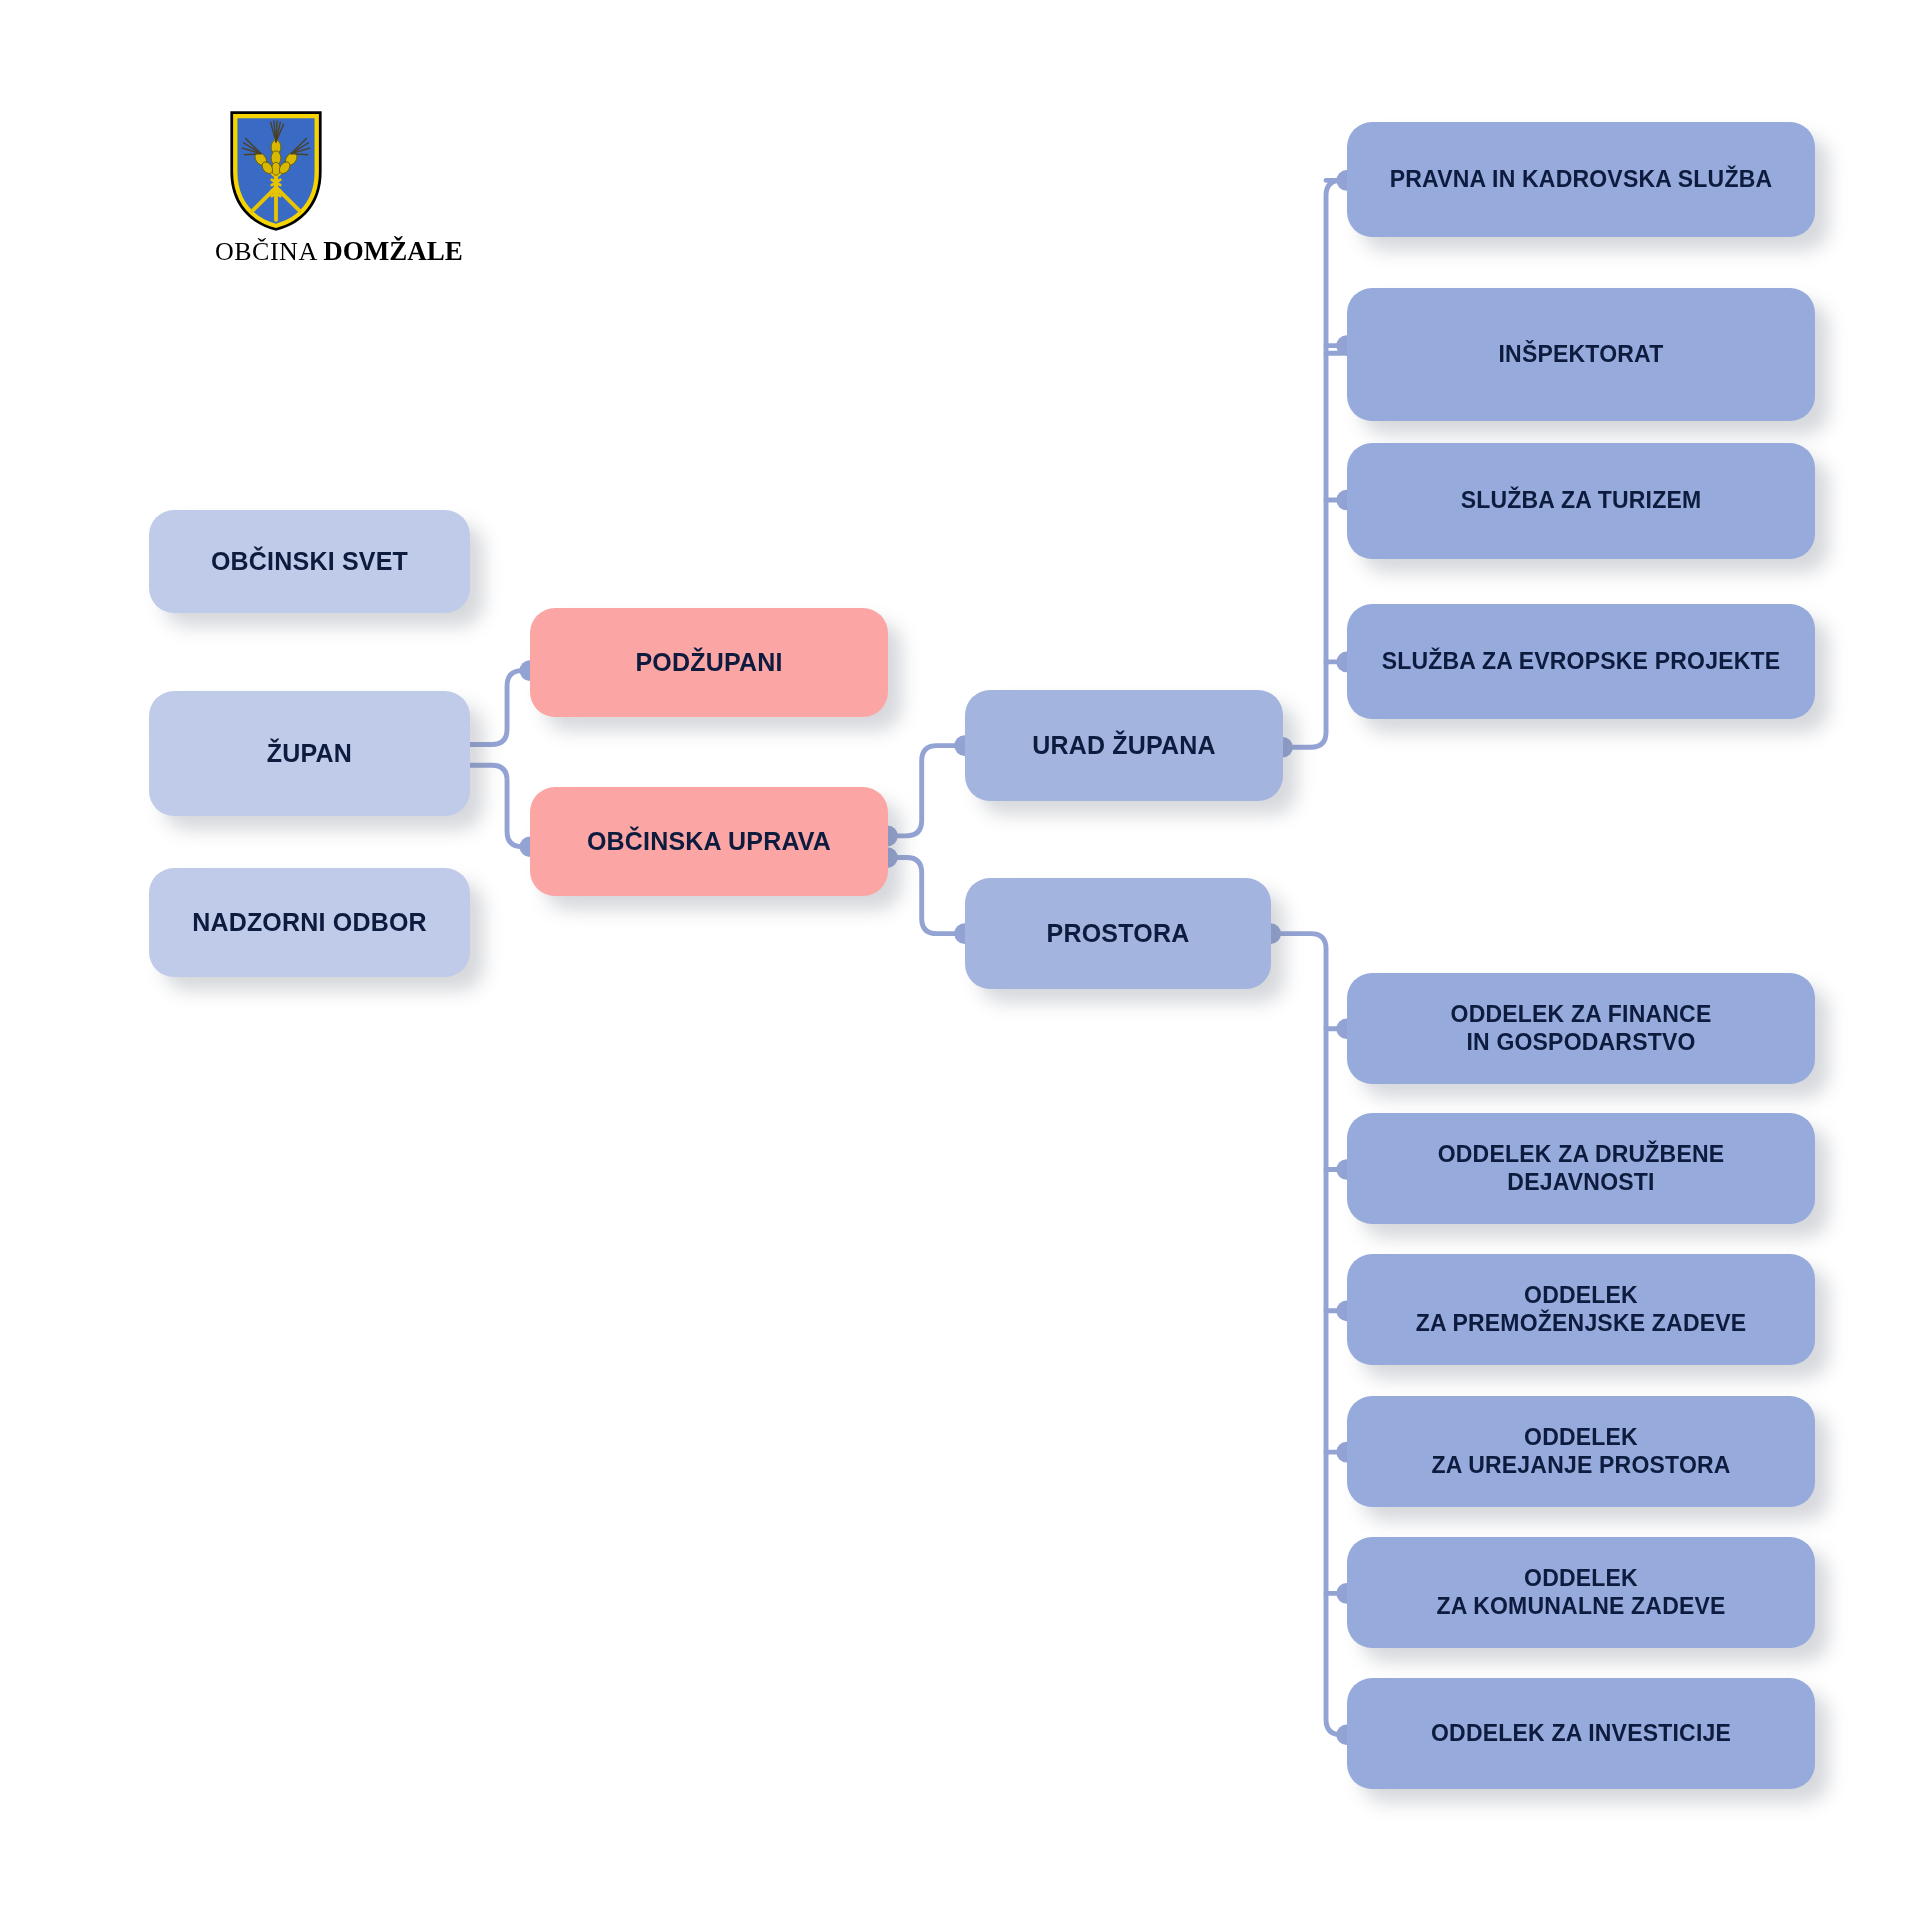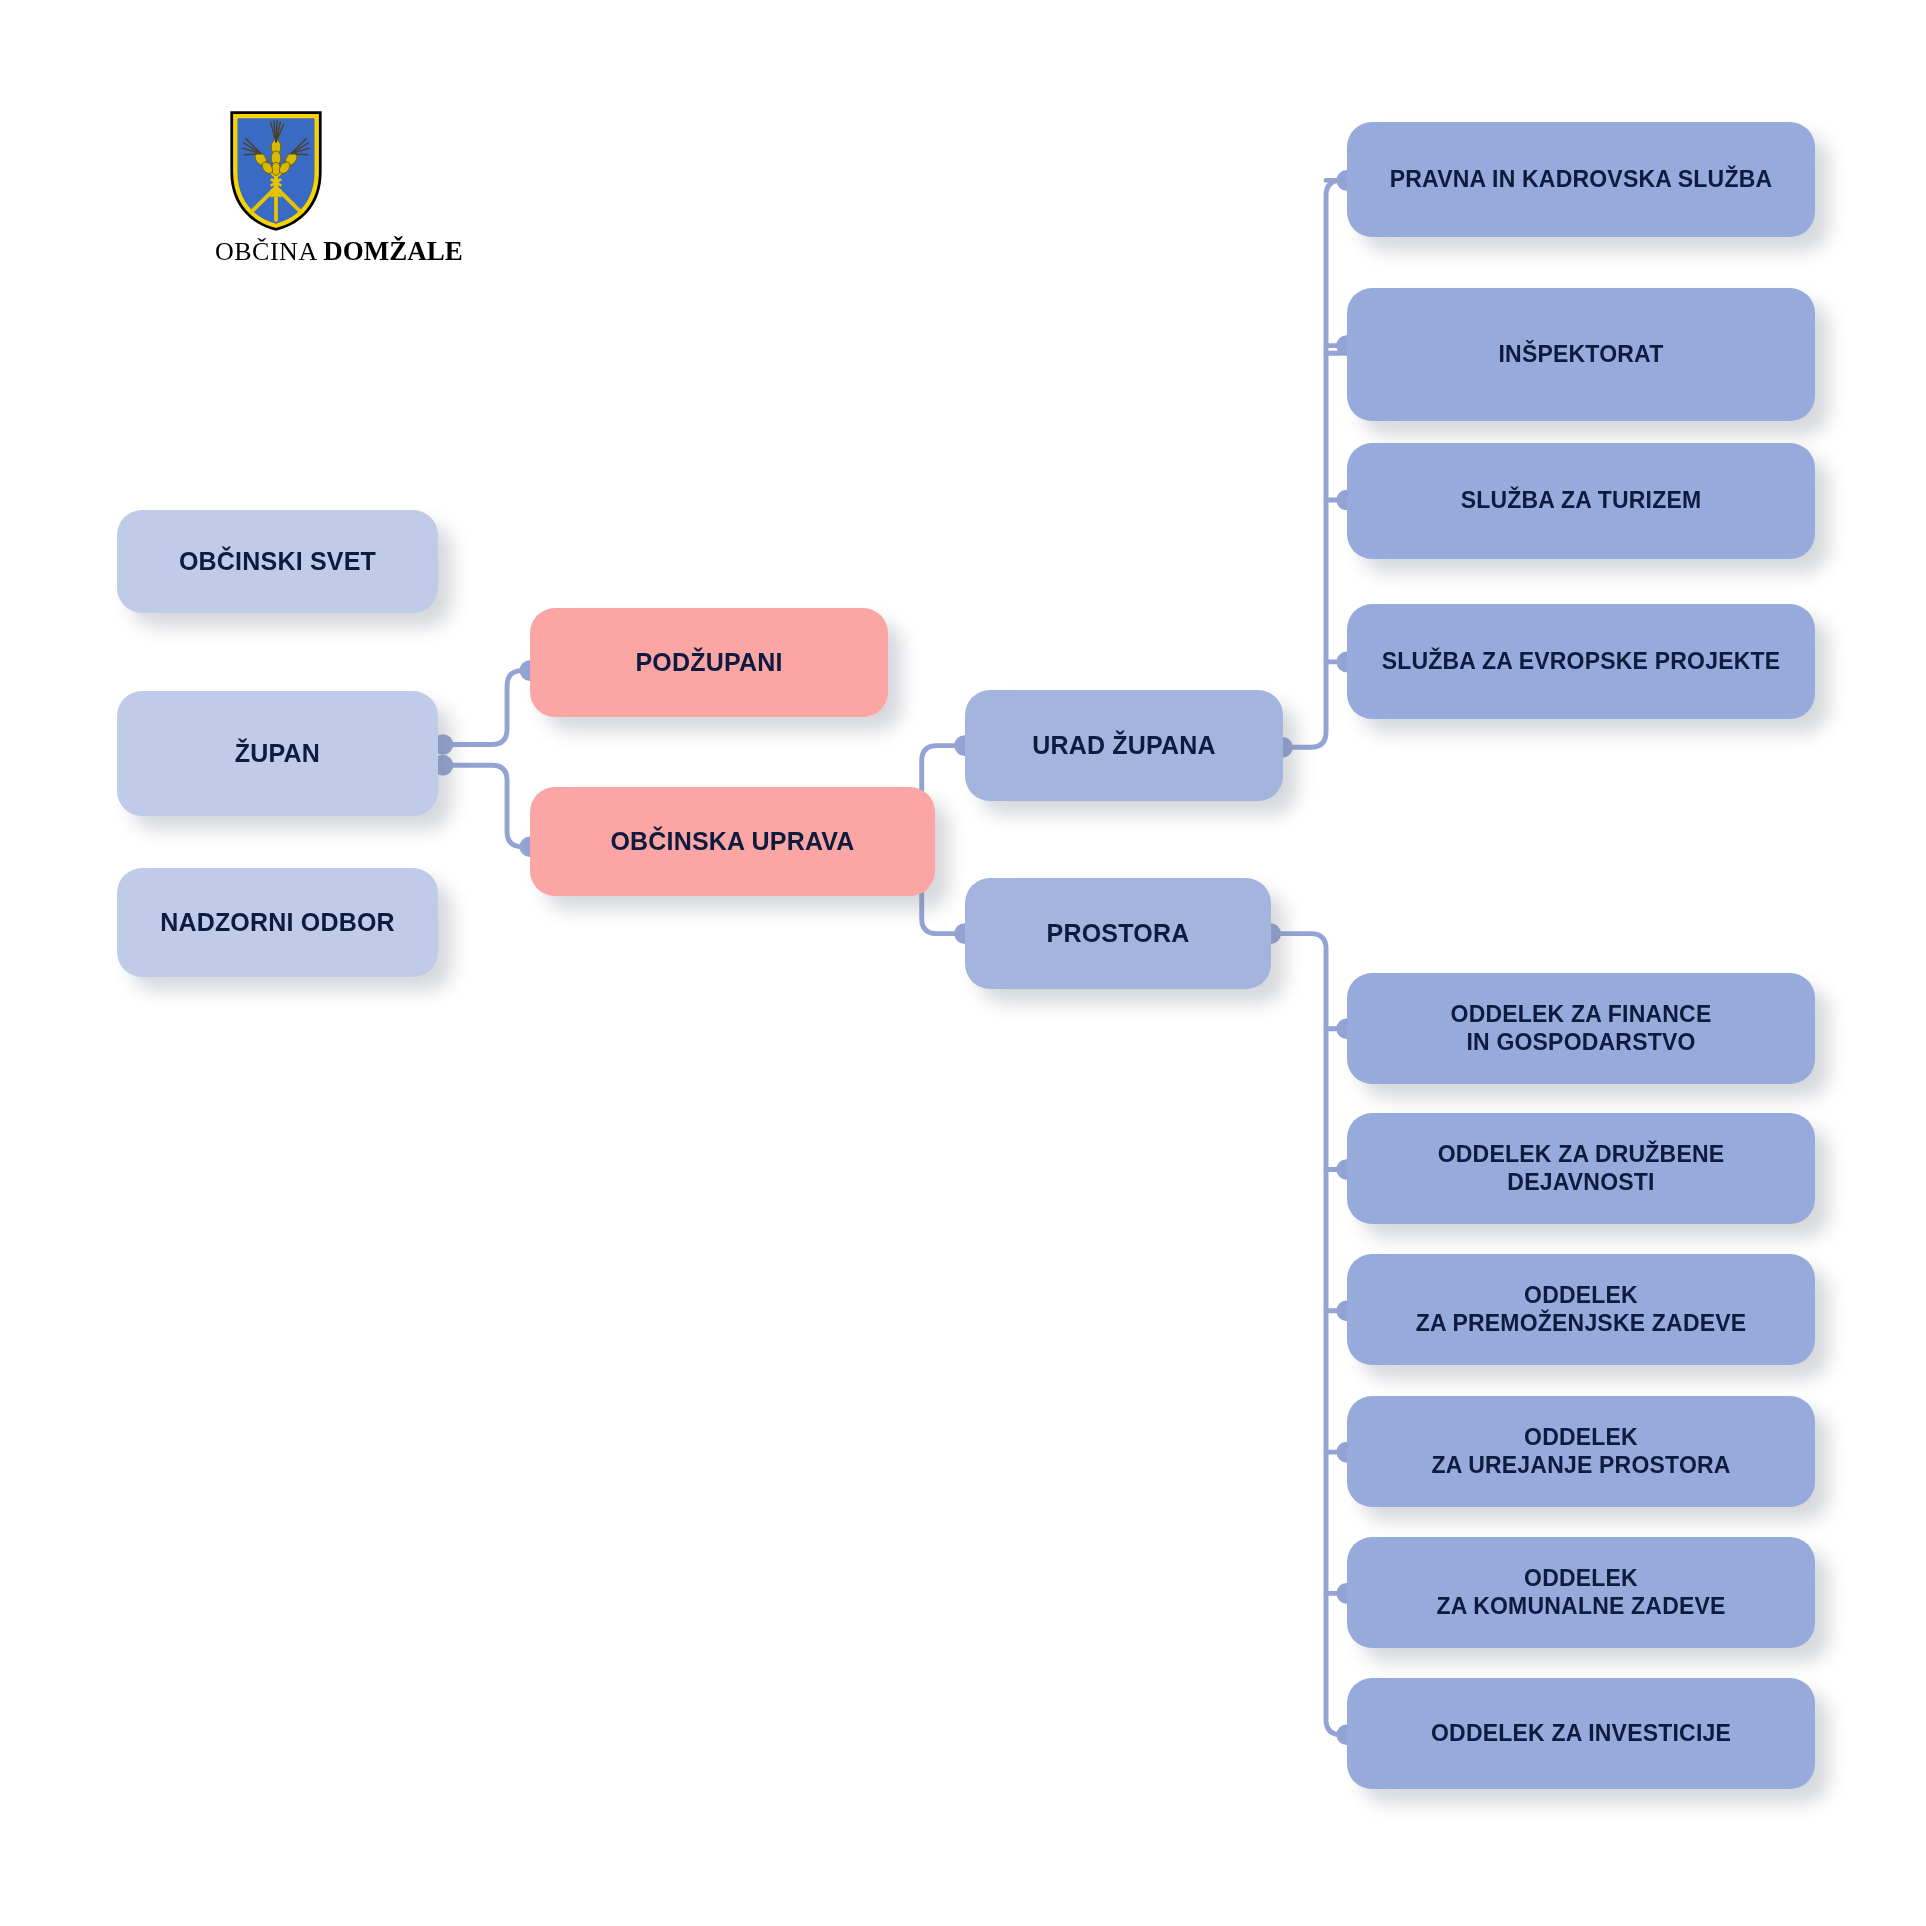--- a/index.html
+++ b/index.html
@@ -75,21 +75,21 @@
     align-items:center;
     justify-content:center;
     text-align:center;
     padding:3.3px 18.5px;
     color:#0d1b3e;
     font-weight:700;
     letter-spacing:0.2px;
     line-height:1.18;
     box-shadow:14px 14px 18.5px rgba(120,125,140,0.30);
   }
-  .tier-a{ background:#bfcbe8; }
+  .tier-a{ background:#bfcbe8;margin-left:32px; }
   .tier-b{ background:#fca5a5; }
   .tier-c{ background:#a3b4df; }
   .tier-d{ background:#96aadb; }
 
   .f-lg{ font-size:25px; }
   .f-sm{ font-size:23px; }
   .node span{ display:block; }
 </style>
 </head>
 <body>
@@ -201,21 +201,21 @@
   </div>
 
   <div class="node tier-a f-lg" style="left:117px; top:868px; width:321px; height:109px;">
     <span>NADZORNI ODBOR</span>
   </div>
 
   <div class="node tier-b f-lg" style="left:530px; top:608px; width:358px; height:109px;">
     <span>PODŽUPANI</span>
   </div>
 
-  <div class="node tier-b f-lg" style="left:530px; top:787px; width:405px; height:109px;">
+  <div class="node tier-b f-lg" style="left:530px; top:787px; width:358px; height:109px;">
     <span>OBČINSKA UPRAVA</span>
   </div>
 
   <div class="node tier-c f-lg" style="left:965px; top:690px; width:318px; height:111px;">
     <span>URAD ŽUPANA</span>
   </div>
 
   <div class="node tier-c f-lg" style="left:965px; top:878px; width:306px; height:111px;">
     <span>PROSTORA</span>
   </div>

